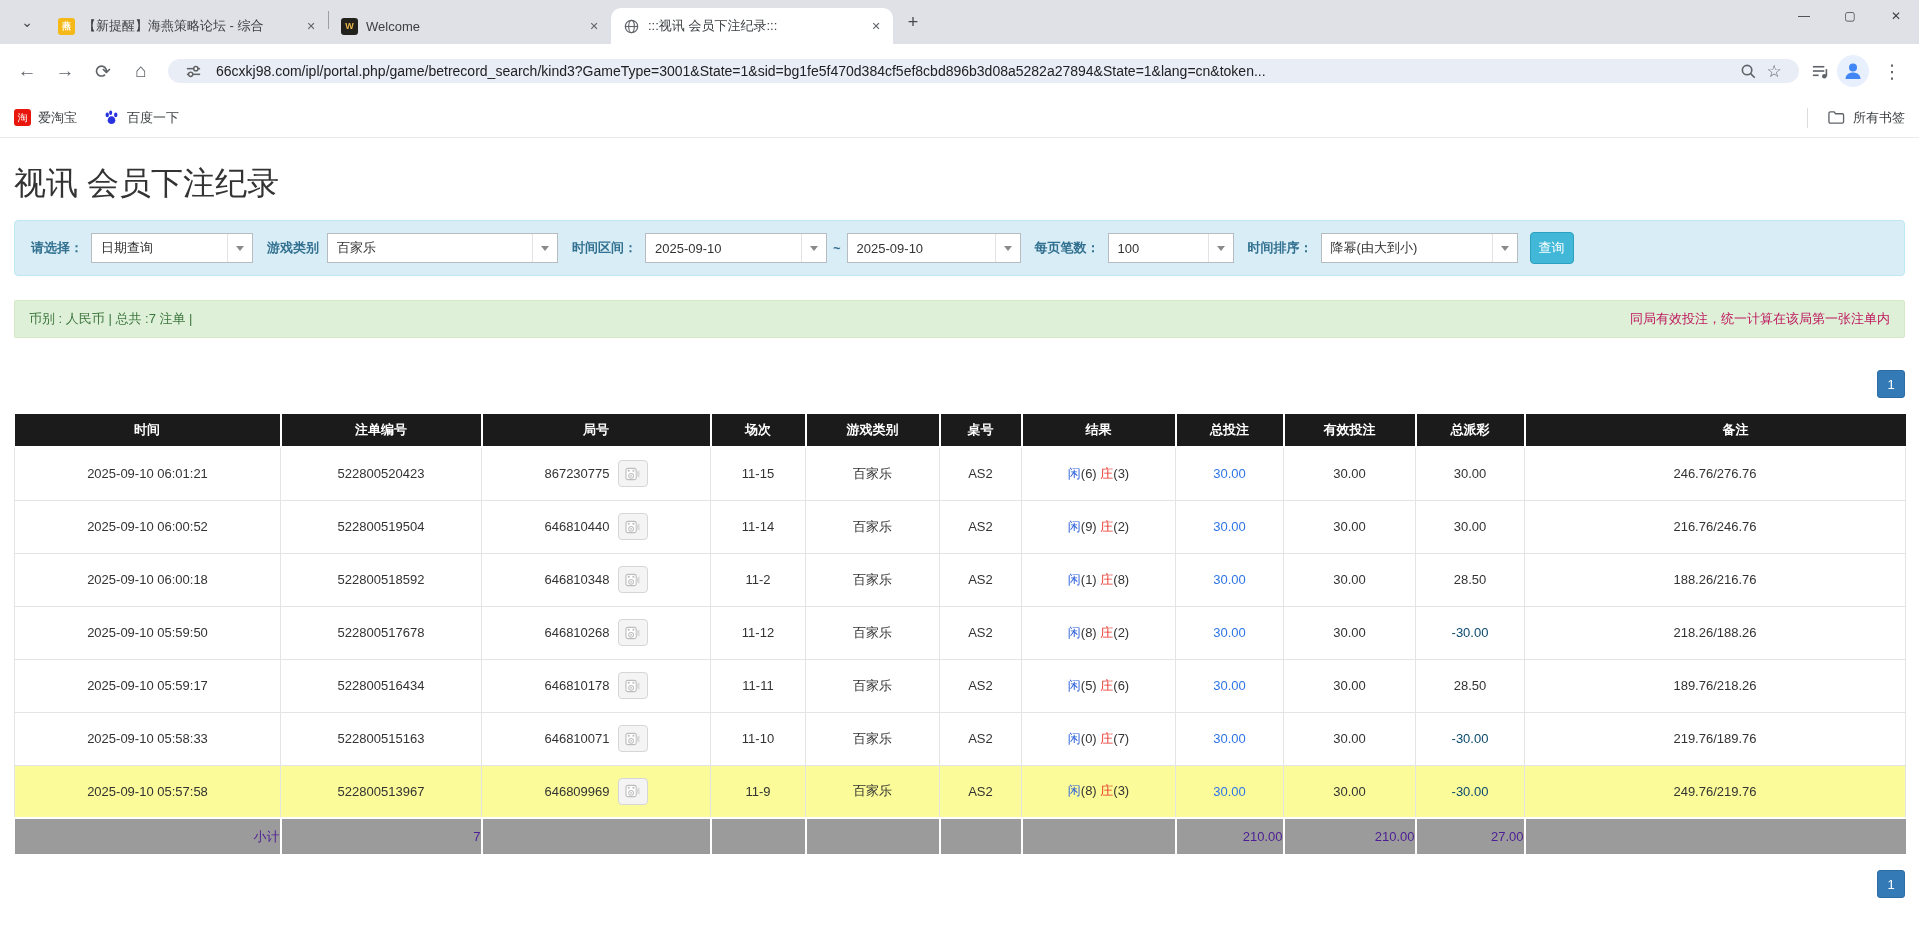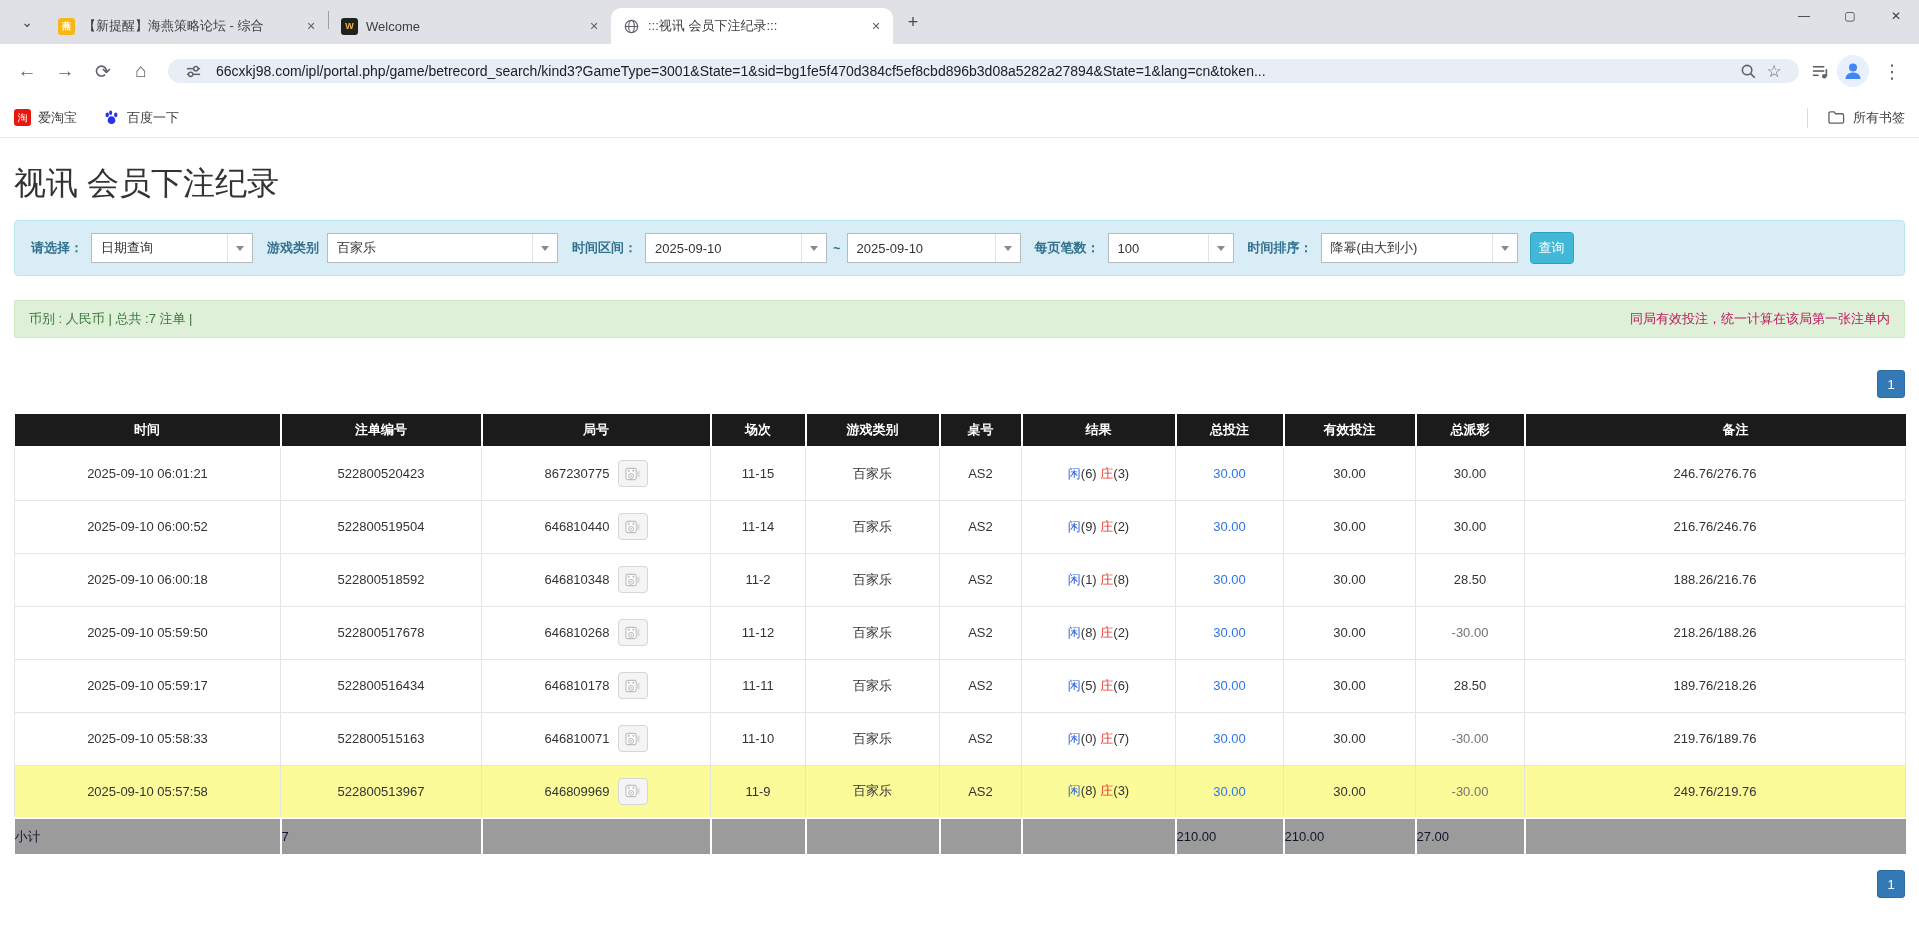--- a/index.html
+++ b/index.html
@@ -55,27 +55,27 @@
   .pagination { margin:0 14px; text-align:right; }
   .pagination.top { margin-top:32px; margin-bottom:14px; }
   .pagination.bottom { margin-top:14px; }
   .page-btn { width:28px; height:28px; background:#337ab7; border:1px solid #2e6da4; border-radius:3px; color:#fff; font-size:13px; cursor:pointer; }
 
   table.bet-table { width:1891px; margin:0 14px; border-collapse:collapse; table-layout:fixed; font-size:13px; color:#333; }
   .bet-table thead th { background:#1b1b1b; color:#fff; font-weight:bold; height:34px; border:2px solid #fff; }
   .bet-table thead th:first-child { border-left:none; } .bet-table thead th:last-child { border-right:none;padding-left:40px; }
   .bet-table tbody td { height:53px; text-align:center; background:#fff; border:1px solid #e4e4e4; }
   .bet-table tr.highlight td { background:#fbfb99; }
-  .neg { color:#737373; }
+  .neg { color:#0c4a6e; }
   .bet-link { color:#2e75e6; cursor:pointer; }
   .res-player { color:#2b5fd9; }
   .res-banker { color:#e8352c; }
   .round-wrap { display:inline-flex; align-items:center; gap:8px; }
   .video-btn { width:30px; height:27px; background:#f4f4f4; border:1px solid #d6d6d6; border-radius:4px; display:inline-flex; align-items:center; justify-content:center; cursor:pointer; }
-  .bet-table tfoot td { height:37px; background:#9b9b9b; color:#0f172a; text-align:left; border:2px solid #fff; }
+  .bet-table tfoot td { height:37px; background:#9b9b9b; color:#4c1d95; text-align:right; border:2px solid #fff; }
   .bet-table tfoot td:first-child { border-left:none; } .bet-table tfoot td:last-child { border-right:none; }
 
   svg { display:block; }
 </style>
 </head>
 <body>
 
 <div>
   <div class="tabstrip">
     <button class="tab-search-btn">⌄</button>

